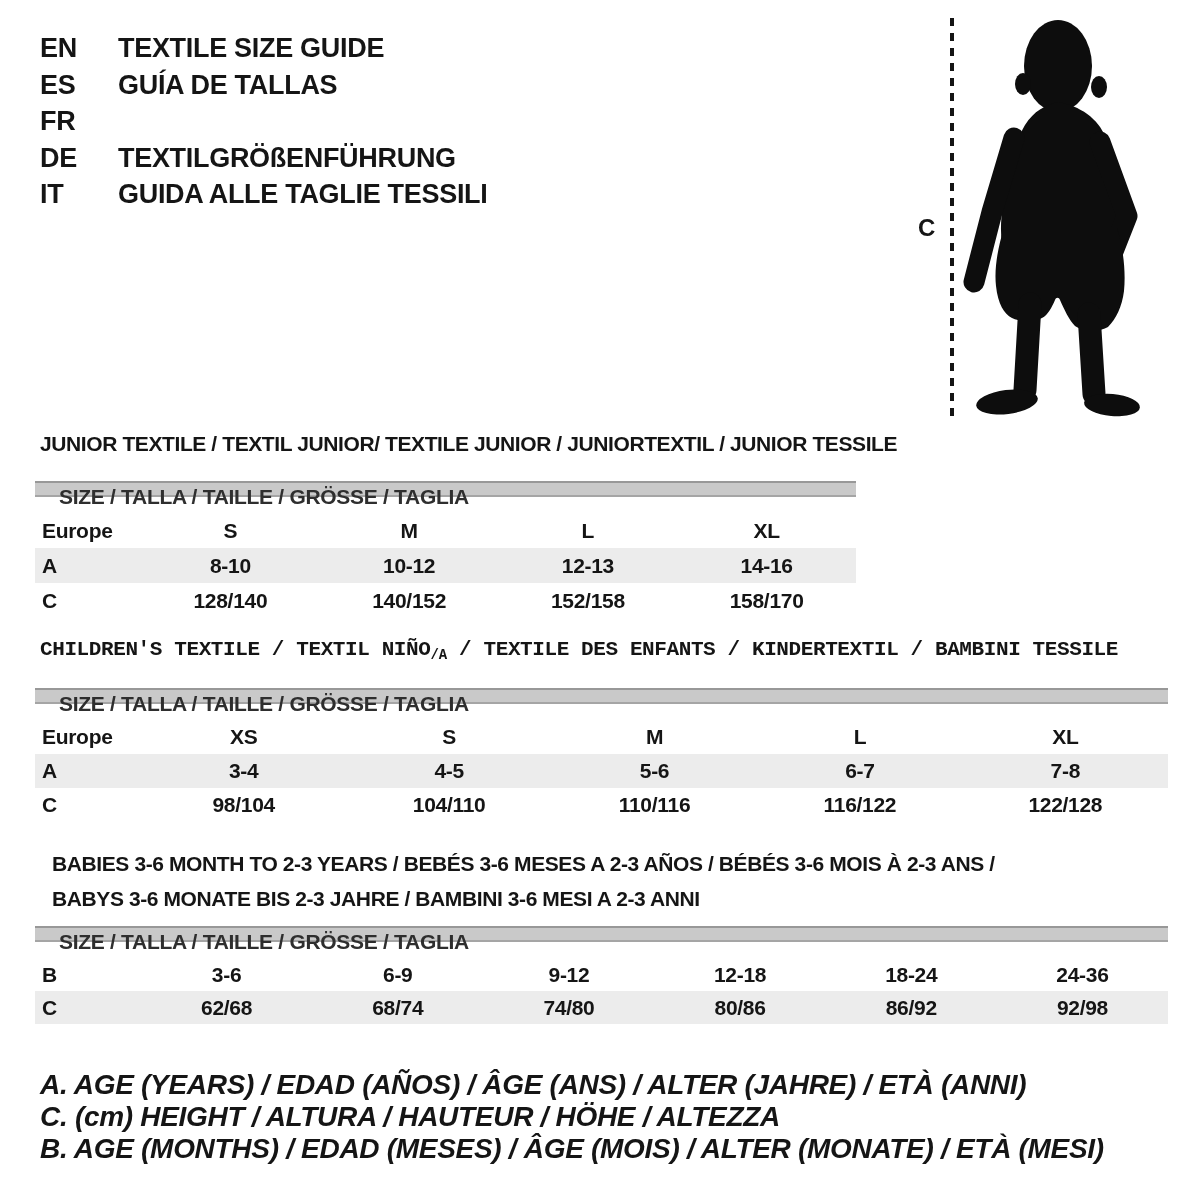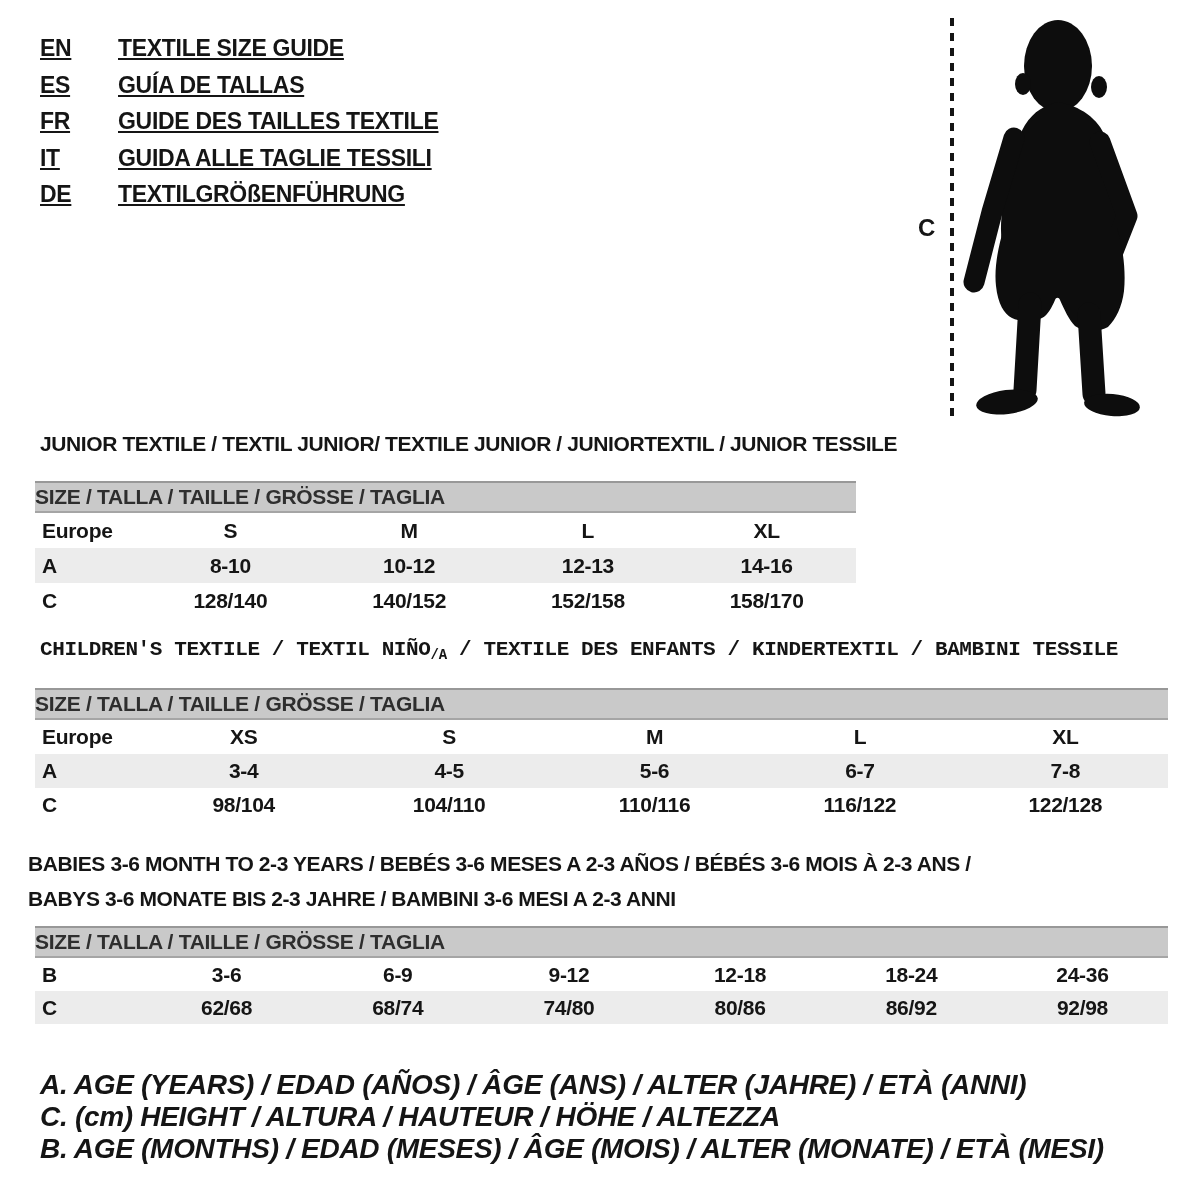--- a/index.html
+++ b/index.html
@@ -9,44 +9,44 @@
     overflow:hidden;
     font-family:"Liberation Sans","DejaVu Sans",sans-serif;
     font-weight:700;
     font-stretch:condensed;
     letter-spacing:-0.3px;
     color:#151515;
   }
   .abs { position:absolute; }
 
   
-  .lang-block { left:40px; top:30px; font-size:23px; line-height:36.6px;text-decoration:underline; }
+  .lang-block { left:40px; top:30px; font-size:27px; line-height:36.6px; }
   .lang-row { display:flex; }
   .lang-code { width:78px; }
 
   
   .figure-line {
     left:950px; top:18px; width:4px; height:398px;
     background:repeating-linear-gradient(to bottom,#141414 0 8px, transparent 8px 15px);
   }
   .figure-c { left:918px; top:214px; font-size:24px; }
   .figure-svg { left:962px; top:16px; }
 
   
   .section-title { font-size:21px; line-height:24px; letter-spacing:-0.4px; white-space:nowrap; }
   #junior-title   { left:40px; top:432px; }
   #children-title { left:40px; top:638px;font-family:Liberation Mono, monospace; }
-  #babies-title   { left:28px; top:846px; line-height:35px; }
+  #babies-title   { left:52px; top:846px; line-height:35px; }
   .sub { font-size:14px; vertical-align:-4px; letter-spacing:-0.2px; }
 
   
   .size-bar {
-    height:32px; background:#c9c9c9;
+    height:16px; background:#c9c9c9;
     border-top:2px solid #989898; border-bottom:2px solid #a5a5a5;
-    color:#2e2e2e; font-size:21px; line-height:27px; padding-left:0;
+    color:#2e2e2e; font-size:21px; line-height:27px; padding-left:24px;
     white-space:nowrap;
   }
   #junior-bar   { left:35px; top:481px; width:821px; }
   #children-bar { left:35px; top:688px; width:1133px; }
   #babies-bar   { left:35px; top:926px; width:1133px; }
 
   
   .tbl { font-size:21px; }
   #junior-rows   { left:35px; top:513px; width:821px; }
   #children-rows { left:35px; top:720px; width:1133px; }
@@ -68,29 +68,28 @@
   <div class="lang-row">
     <span class="lang-code">EN</span>
     <span class="lang-label">TEXTILE SIZE GUIDE</span>
   </div>
   <div class="lang-row">
     <span class="lang-code">ES</span>
     <span class="lang-label">GUÍA DE TALLAS</span>
   </div>
   <div class="lang-row">
     <span class="lang-code">FR</span>
-    <span class="lang-label">GUIDE DES TAILLES TEXTILE</span>
+  </div>
+  <div class="lang-row">
+    <span class="lang-code">DE</span>
+    <span class="lang-label">TEXTILGRÖßENFÜHRUNG</span>
   </div>
   <div class="lang-row">
     <span class="lang-code">IT</span>
     <span class="lang-label">GUIDA ALLE TAGLIE TESSILI</span>
-  </div>
-  <div class="lang-row">
-    <span class="lang-code">DE</span>
-    <span class="lang-label">TEXTILGRÖßENFÜHRUNG</span>
   </div>
 </div>
 
 <div class="abs figure-line"></div>
 <div class="abs figure-c">C</div>
 <svg class="abs figure-svg" width="182" height="404" viewBox="0 0 182 404" fill="#0d0d0d" stroke="#0d0d0d" stroke-linecap="round" stroke-linejoin="round">
   <ellipse cx="96" cy="50" rx="34" ry="46" stroke="none"></ellipse>
   <ellipse cx="61" cy="68" rx="8" ry="11" stroke="none"></ellipse>
   <ellipse cx="137" cy="71" rx="8" ry="11" stroke="none"></ellipse>
   <path stroke="none" d="M96,86 C118,90 136,102 144,122 C152,142 157,168 159,196 C161,222 159,238 154,248 L46,248 C39,233 37,214 41,189 C45,158 52,128 63,109 C72,95 83,89 96,86 Z"></path>

